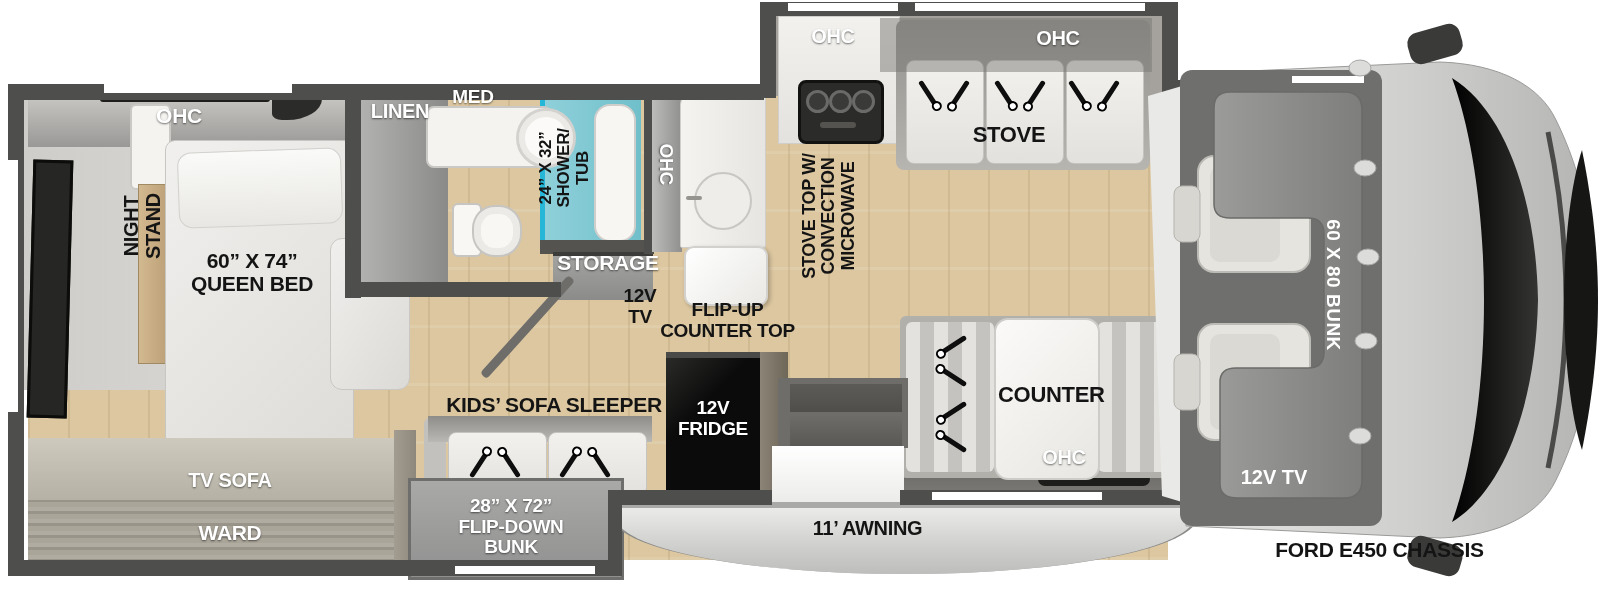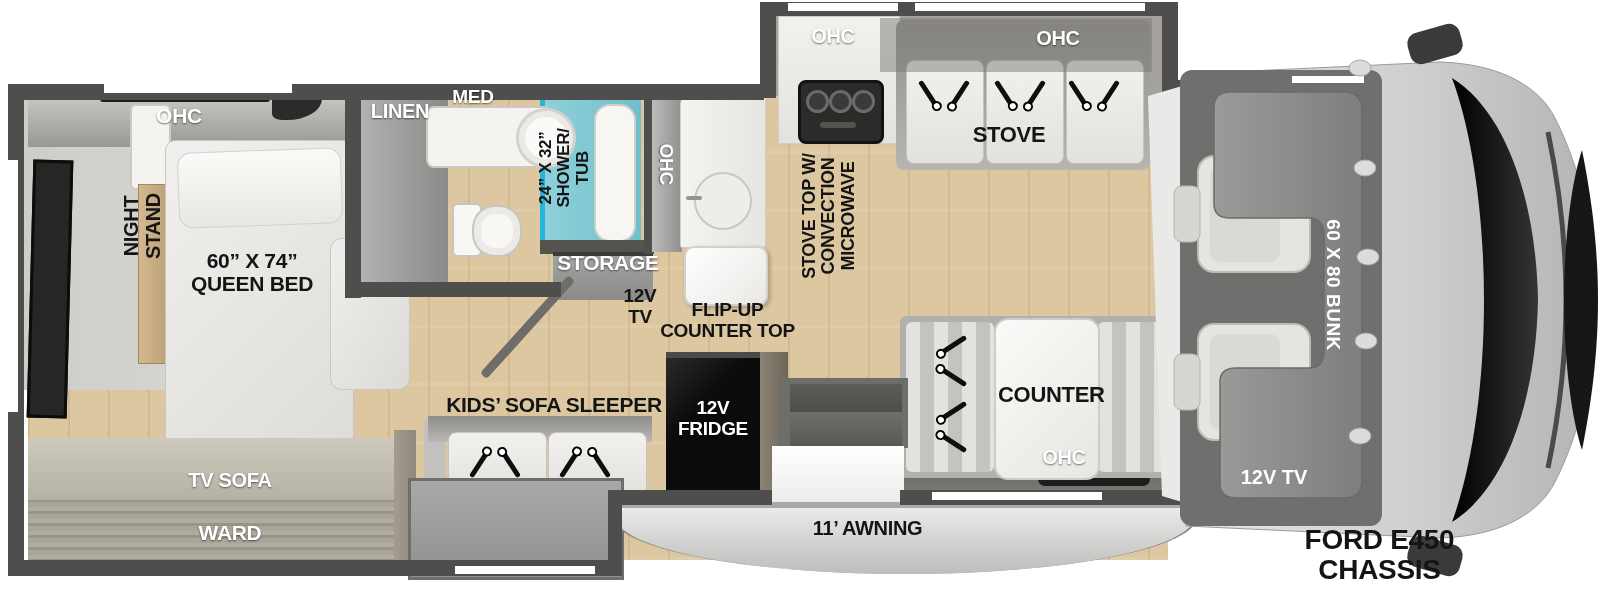--- a/index.html
+++ b/index.html
@@ -225,18 +225,21 @@
   <div class="lbl w rotr" style="left:636px;top:154px;width:60px;font-size:19px;">OHC</div>
   <div class="lbl w" style="left:802px;top:26px;width:62px;font-size:20px;">OHC</div>
   <div class="lbl rotl" style="left:758px;top:182px;width:152px;height:68px;font-size:18px;">STOVE TOP W/
 CONVECTION
 MICROWAVE</div>
   <div class="lbl w" style="left:1028px;top:28px;width:60px;font-size:20px;">OHC</div>
   <div class="lbl" style="left:970px;top:123px;width:78px;font-size:22px;">STOVE</div>
   <div class="lbl" style="left:998px;top:383px;width:94px;font-size:22px;">COUNTER</div>
   <div class="lbl w" style="left:1034px;top:447px;width:60px;font-size:20px;">OHC</div>
   <div class="lbl" style="left:440px;top:394px;width:228px;font-size:21px;">KIDS’ SOFA SLEEPER</div>
+  <div class="lbl w" style="left:432px;top:496px;width:158px;font-size:19px;">28” X 72”
+FLIP-DOWN
+BUNK</div>
   <div class="lbl w" style="left:664px;top:398px;width:98px;font-size:19px;">12V
 FRIDGE</div>
   <div class="lbl" style="left:795px;top:518px;width:145px;font-size:20px;text-align:center;">11’ AWNING</div>
-  <div class="lbl" style="left:1262px;top:525px;width:235px;font-size:28px;">FORD E450 CHASSIS</div>
+  <div class="lbl" style="left:1262px;top:539px;width:235px;font-size:21px;">FORD E450 CHASSIS</div>
 
 </div>
 
 </body></html>

